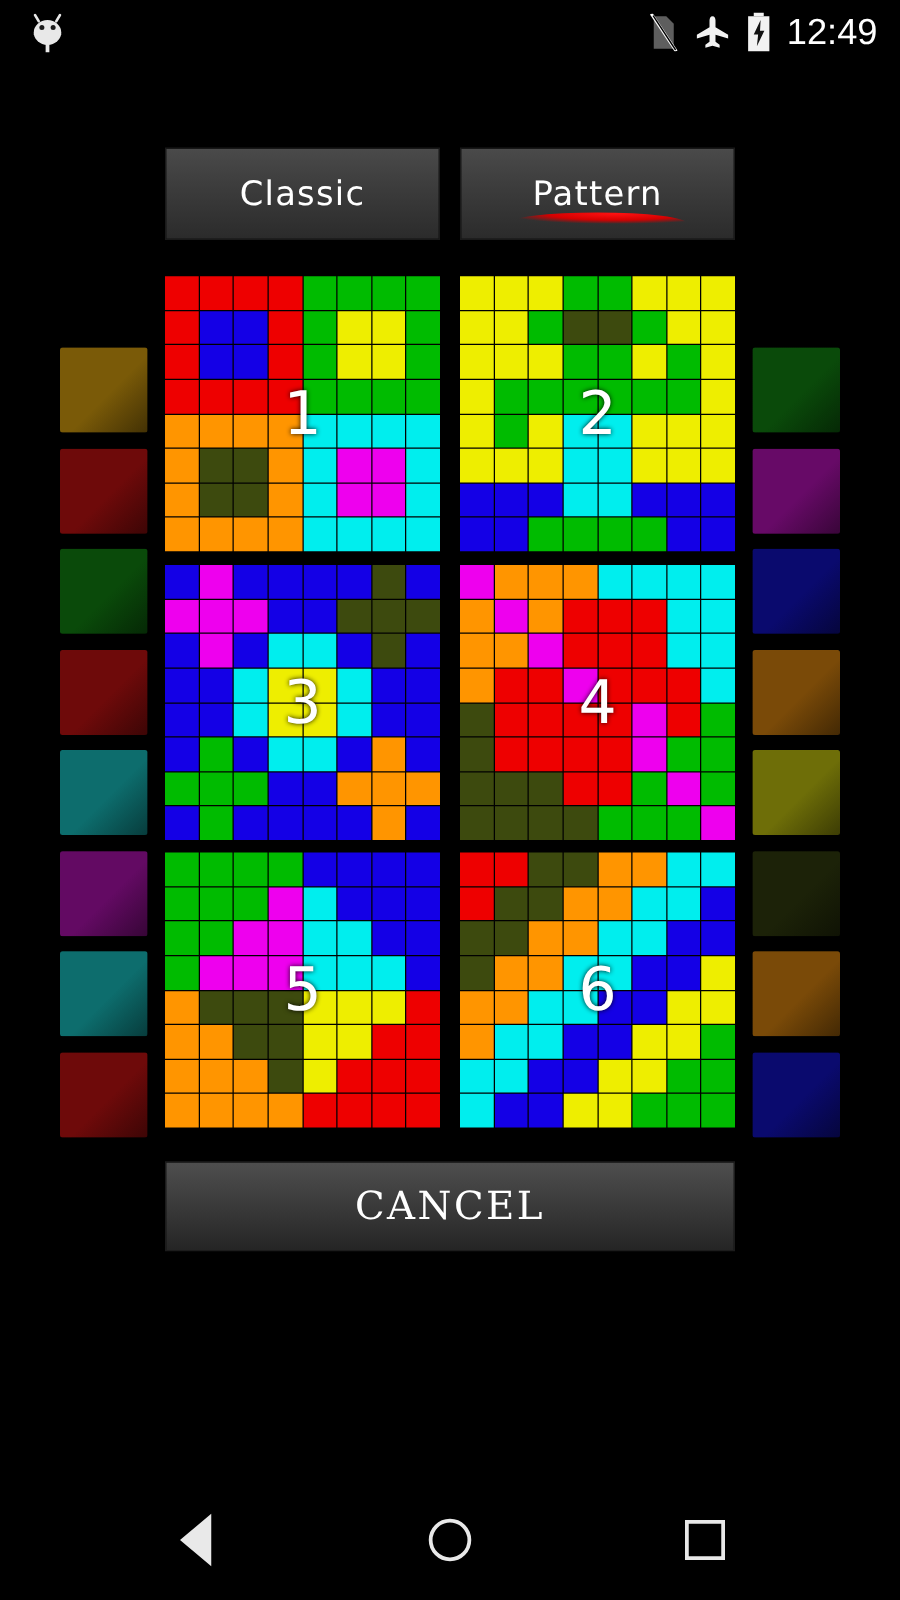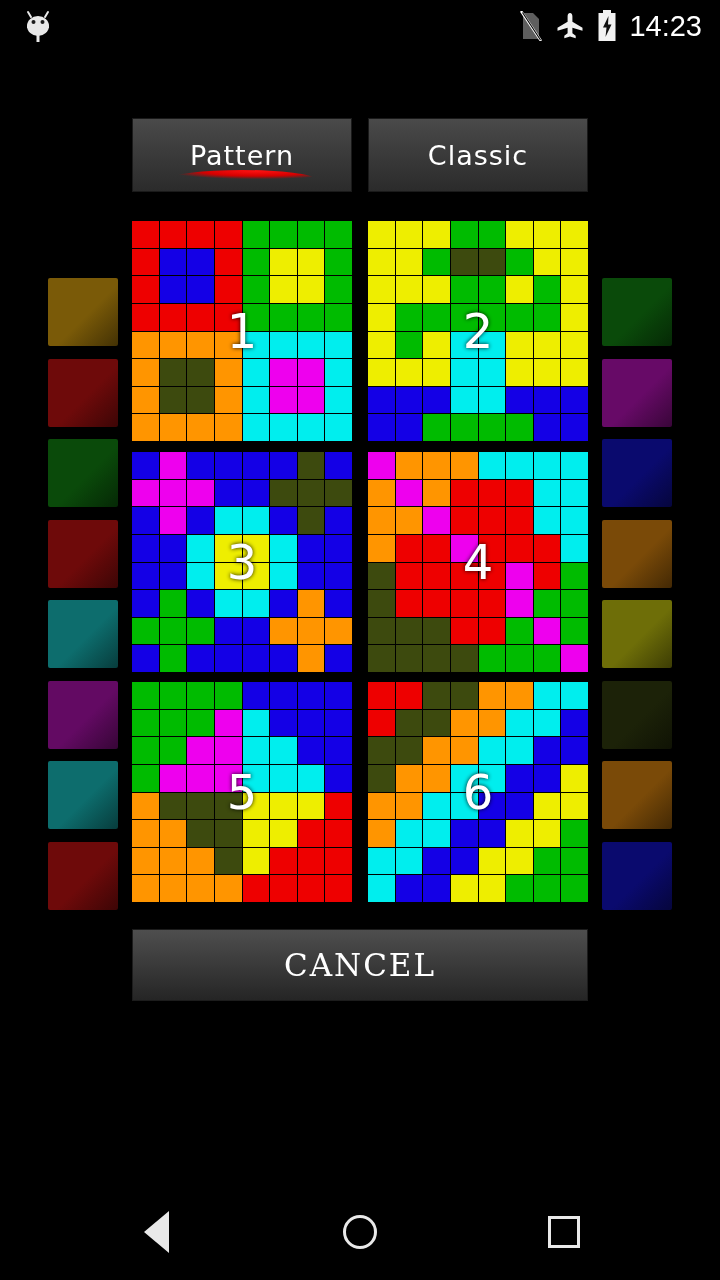--- a/index.html
+++ b/index.html
@@ -145,31 +145,31 @@
       <path d="M3.5 1.5 L21.5 29" stroke="#000000" stroke-width="1.1"></path>
     </svg>
     <svg class="sicon" width="30" height="30" viewBox="0 0 30 30">
       <path d="M15 2 c1.6 0 2.4 1.6 2.4 3.4 v5.4 l10.1 5.9 v3.1 l-10.1 -3.1 v5.6 l3.3 2.5 v2.4 l-5.7 -1.6 l-5.7 1.6 v-2.4 l3.3 -2.5 v-5.6 l-10.1 3.1 v-3.1 l10.1 -5.9 v-5.4 c0 -1.8 0.8 -3.4 2.4 -3.4 z" fill="#f2f2f2"></path>
     </svg>
     <svg class="sicon" width="20" height="32" viewBox="0 0 20 32">
       <rect x="6" y="0" width="8" height="3" fill="#f2f2f2"></rect>
       <rect x="1.5" y="3" width="17" height="28" fill="#f2f2f2"></rect>
       <path d="M11.5 6 L6 17.5 h3.5 L8.5 27 L14.5 14.5 H11 z" fill="#111111"></path>
     </svg>
-    <div id="clock">14:23</div>
+    <div id="clock">12:49</div>
   </div>
 </div>
 
 <div id="tabs">
+  <div class="tab">
+    <span class="tab-label">Classic</span>
+  </div>
   <div class="tab">
     <span class="tab-label">Pattern</span>
     <span class="tab-underline"></span>
-  </div>
-  <div class="tab">
-    <span class="tab-label">Classic</span>
   </div>
 </div>
 
 <div id="palette-left" class="palette">
     <div class="swatch" style="background: linear-gradient(135deg, rgb(122, 90, 8) 0%, rgb(122, 90, 8) 55%, rgba(0, 0, 0, 0.45) 100%) rgb(122, 90, 8);"></div>
     <div class="swatch" style="background: linear-gradient(135deg, rgb(110, 10, 10) 0%, rgb(110, 10, 10) 55%, rgba(0, 0, 0, 0.45) 100%) rgb(110, 10, 10);"></div>
     <div class="swatch" style="background: linear-gradient(135deg, rgb(10, 74, 10) 0%, rgb(10, 74, 10) 55%, rgba(0, 0, 0, 0.45) 100%) rgb(10, 74, 10);"></div>
     <div class="swatch" style="background: linear-gradient(135deg, rgb(110, 10, 10) 0%, rgb(110, 10, 10) 55%, rgba(0, 0, 0, 0.45) 100%) rgb(110, 10, 10);"></div>
     <div class="swatch" style="background: linear-gradient(135deg, rgb(13, 109, 109) 0%, rgb(13, 109, 109) 55%, rgba(0, 0, 0, 0.45) 100%) rgb(13, 109, 109);"></div>
     <div class="swatch" style="background: linear-gradient(135deg, rgb(99, 10, 99) 0%, rgb(99, 10, 99) 55%, rgba(0, 0, 0, 0.45) 100%) rgb(99, 10, 99);"></div>

